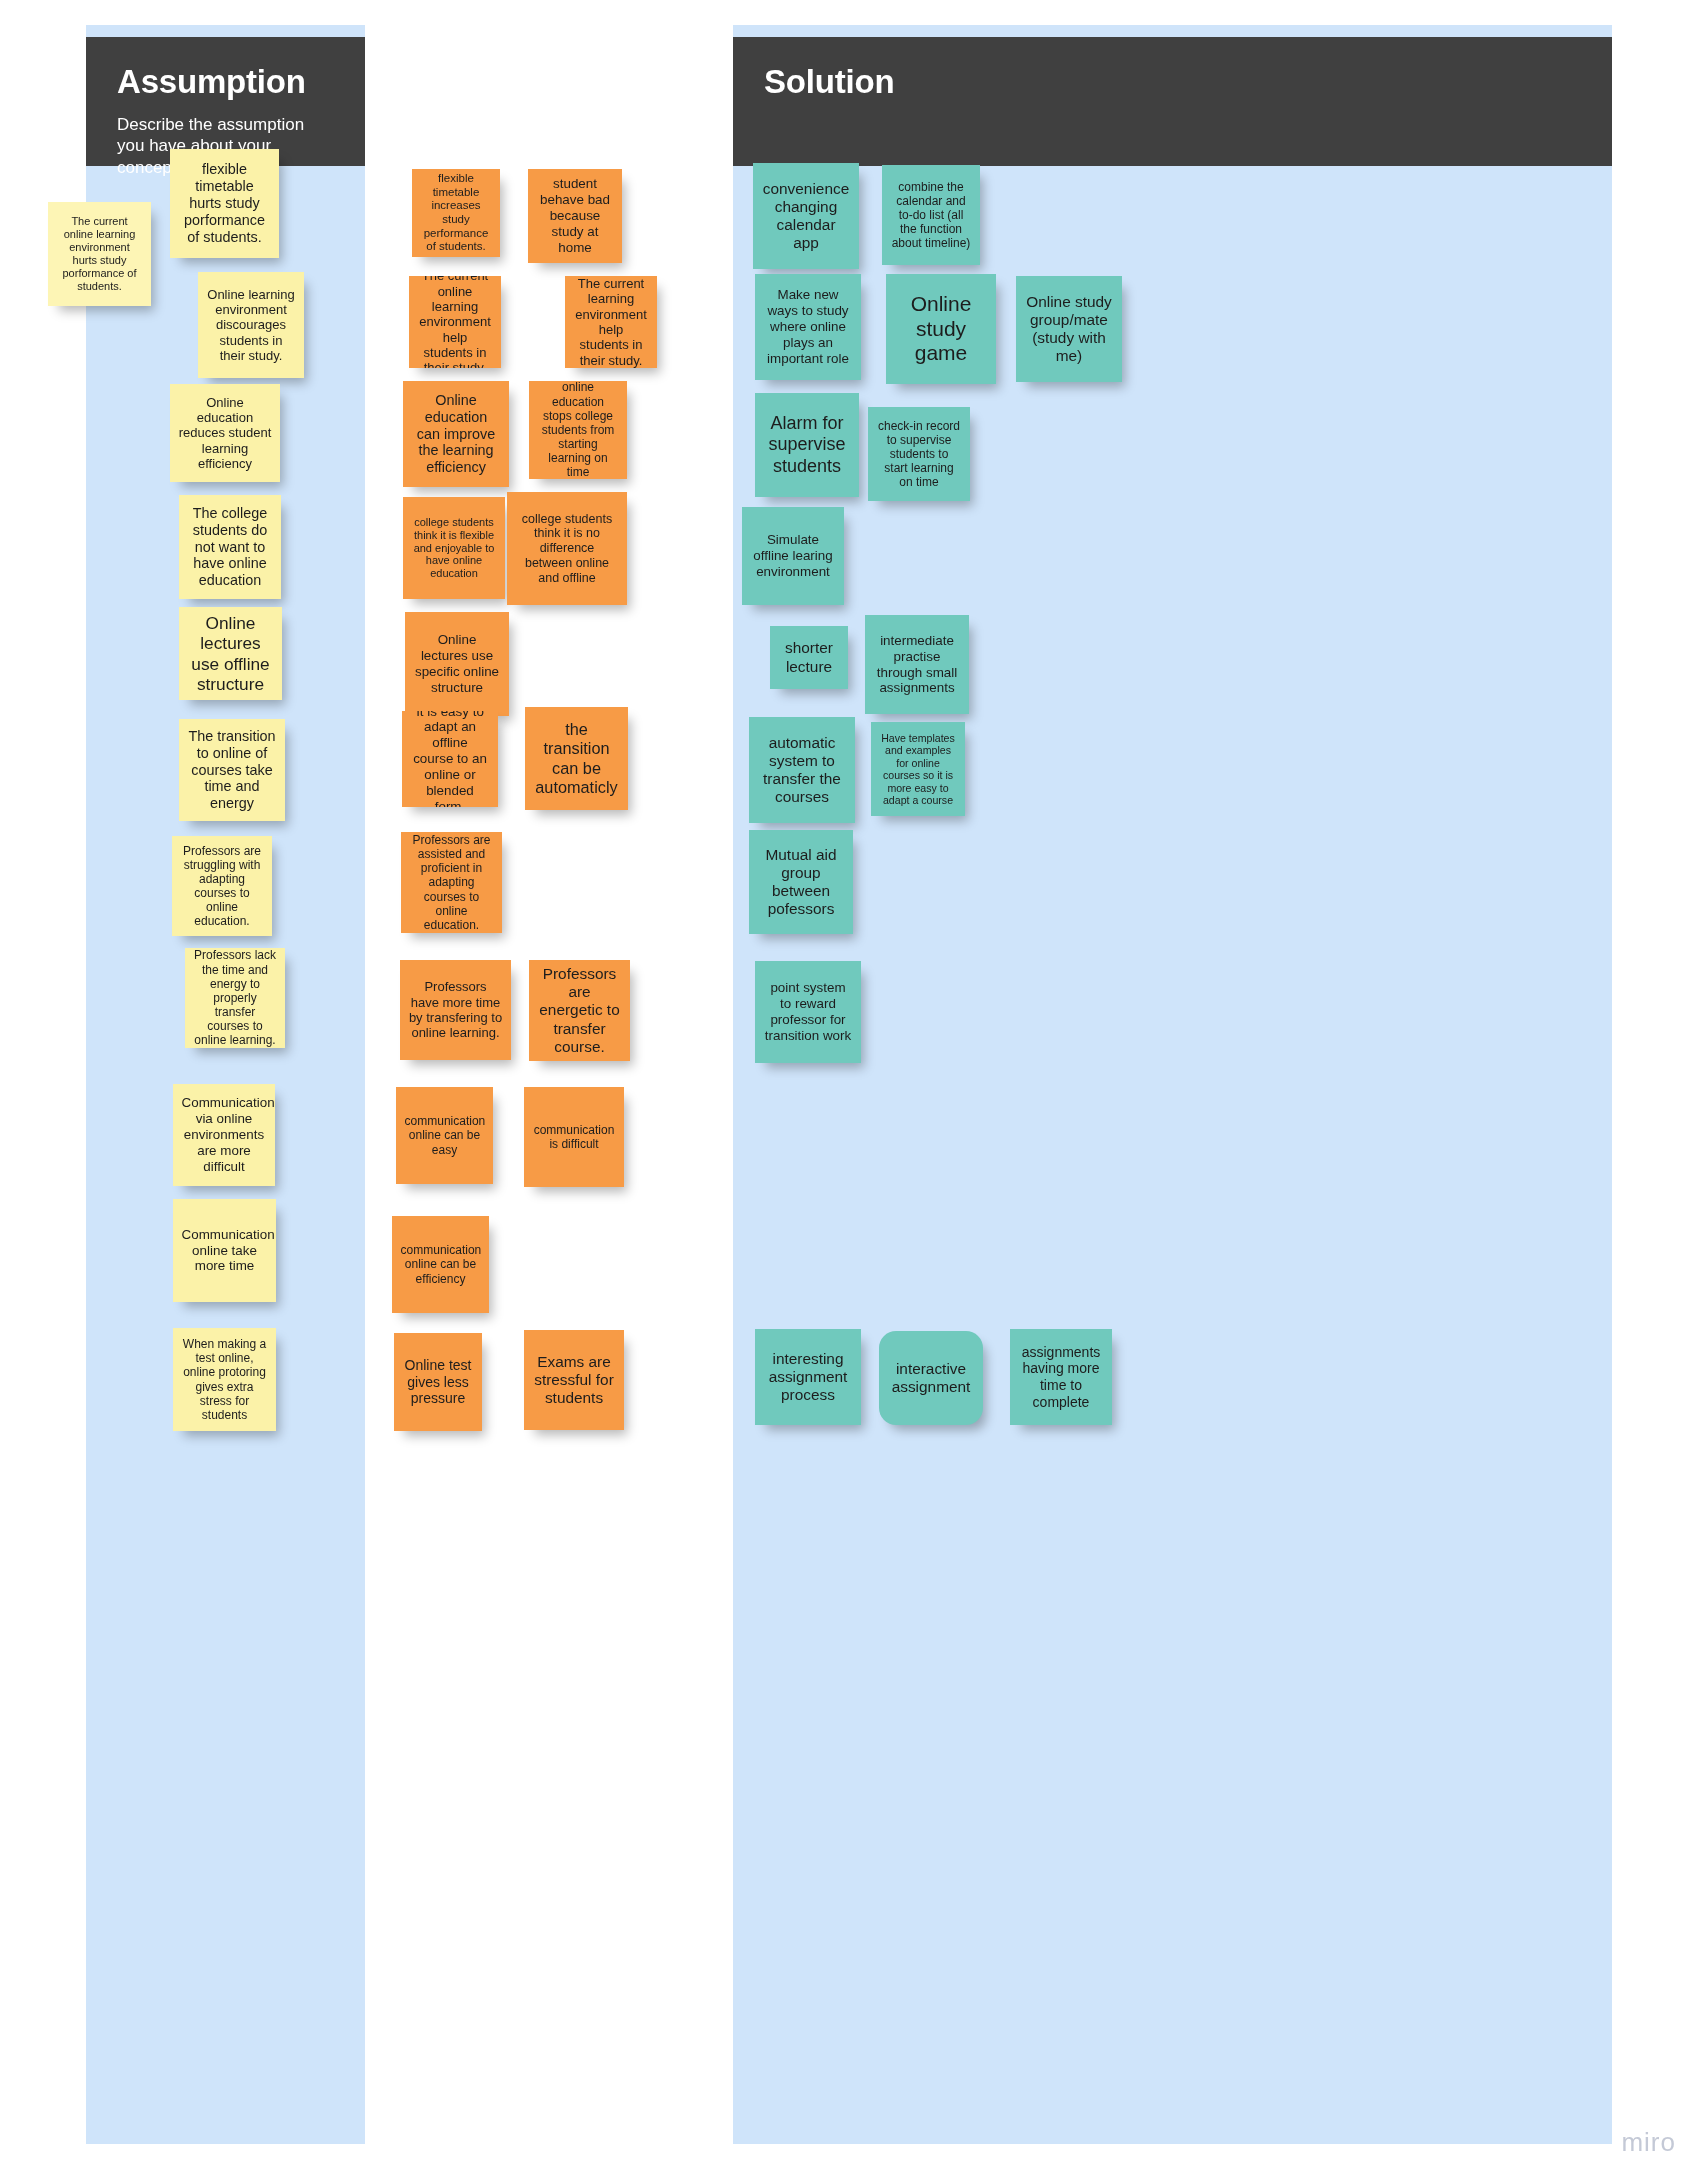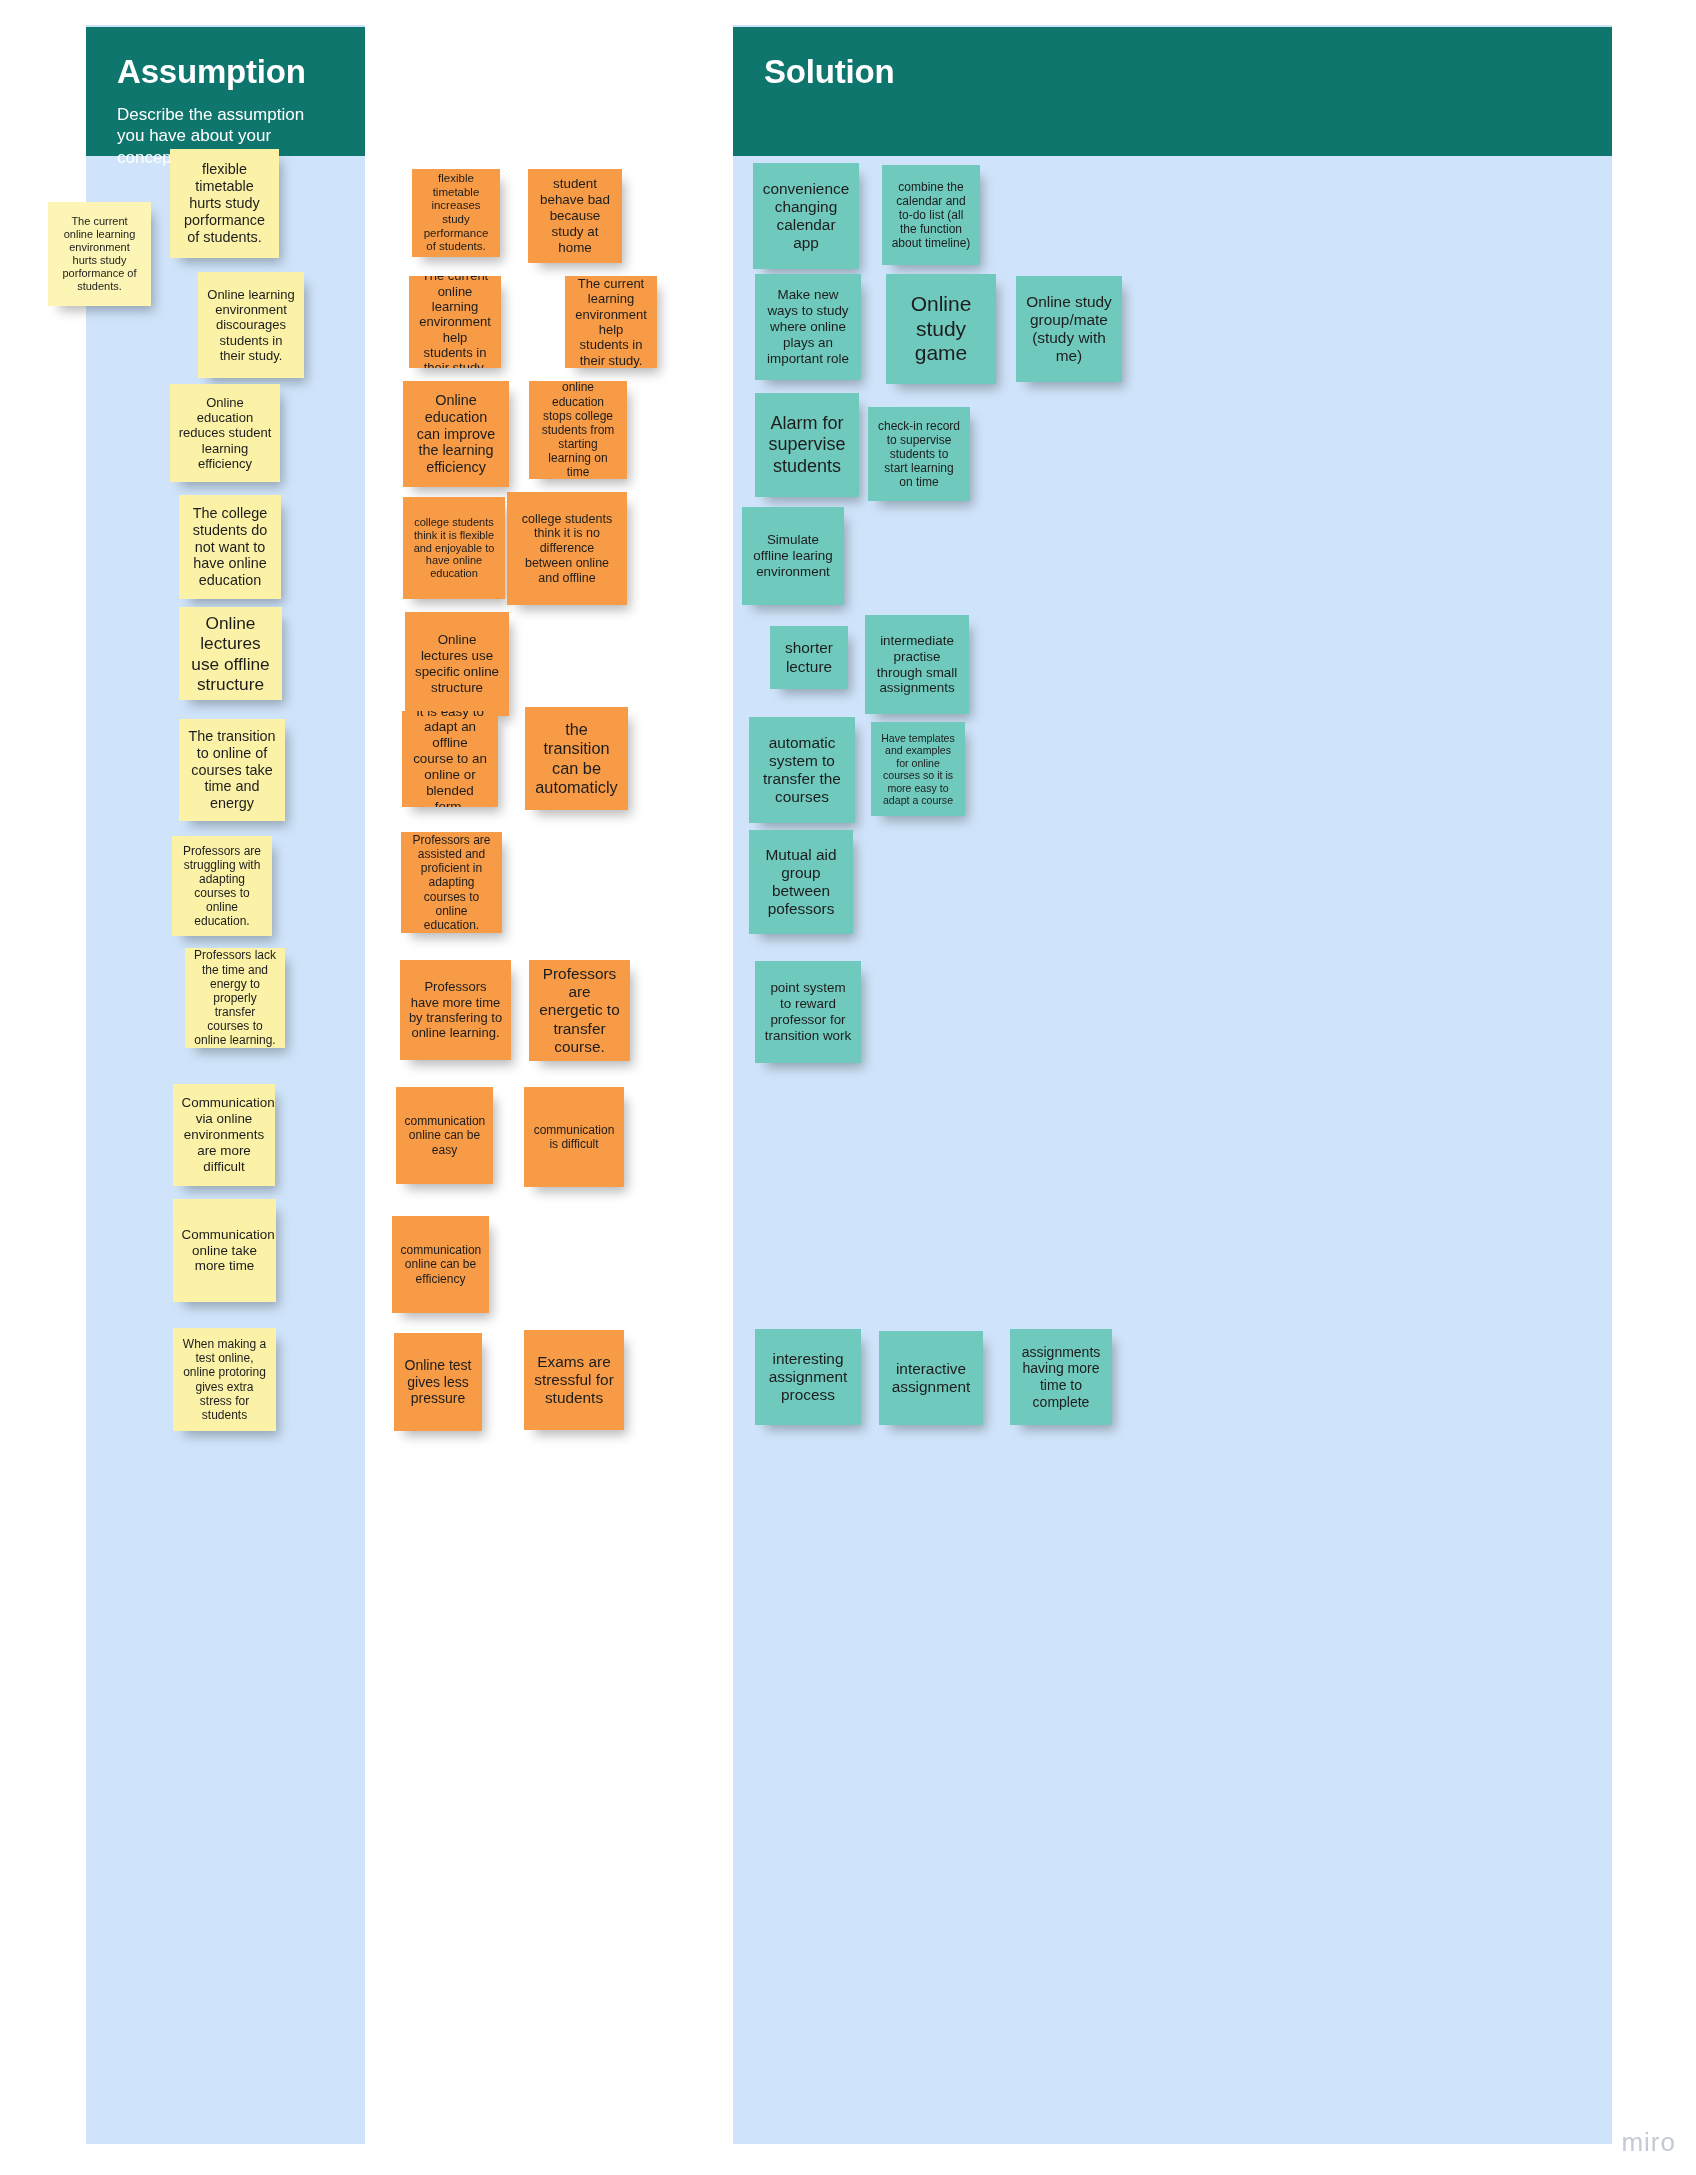--- a/index.html
+++ b/index.html
@@ -6,22 +6,22 @@
   html, body {
     width: 1697px; height: 2175px;
     background: #ffffff;
     font-family: "Liberation Sans", sans-serif;
     overflow: hidden;
   }
   #board { position: relative; width: 1697px; height: 2175px; }
 
   .panel { position: absolute; background: #cfe4fa; }
   .panel-header {
-    position: absolute; left: 0; top: 2px; width: 100%;
-    background: #0f766e; color: #fff;
+    position: absolute; left: 0; top: 12px; width: 100%;
+    background: #404040; color: #fff;
     padding: 27px 31px 17.3px 31px;
   }
   .panel-title {
     font-size: 33px; font-weight: bold; letter-spacing: -0.2px;
     line-height: 1.1; margin-bottom: 13.4px;
   }
   .panel-sub { font-size: 17px; line-height: 1.28; font-weight: normal; }
 
   .note {
     position: absolute;
@@ -198,21 +198,21 @@
   </div>
   <div class="note note-teal" style="left:749px; top:830px; width:104px; height:104px; font-size:15.4px;">
     <span>Mutual aid group between pofessors</span>
   </div>
   <div class="note note-teal" style="left:755px; top:961px; width:106px; height:102px; font-size:13.4px;">
     <span>point system to reward professor for transition work</span>
   </div>
   <div class="note note-teal" style="left:755px; top:1329px; width:106px; height:96px; font-size:15.4px;">
     <span>interesting assignment process</span>
   </div>
-  <div class="note note-teal" style="left:879px; top:1331px; width:104px; height:94px; font-size:15.4px;">
+  <div class="note note-teal" style="left:879px; top:1331px; width:104px; height:94px; font-size:15.4px;border-radius:17px;">
     <span>interactive assignment</span>
   </div>
   <div class="note note-teal" style="left:1010px; top:1329px; width:102px; height:96px; font-size:14px;">
     <span>assignments having more time to complete</span>
   </div>
 
   <div class="miro-mark">miro</div>
 
 </div>
 

